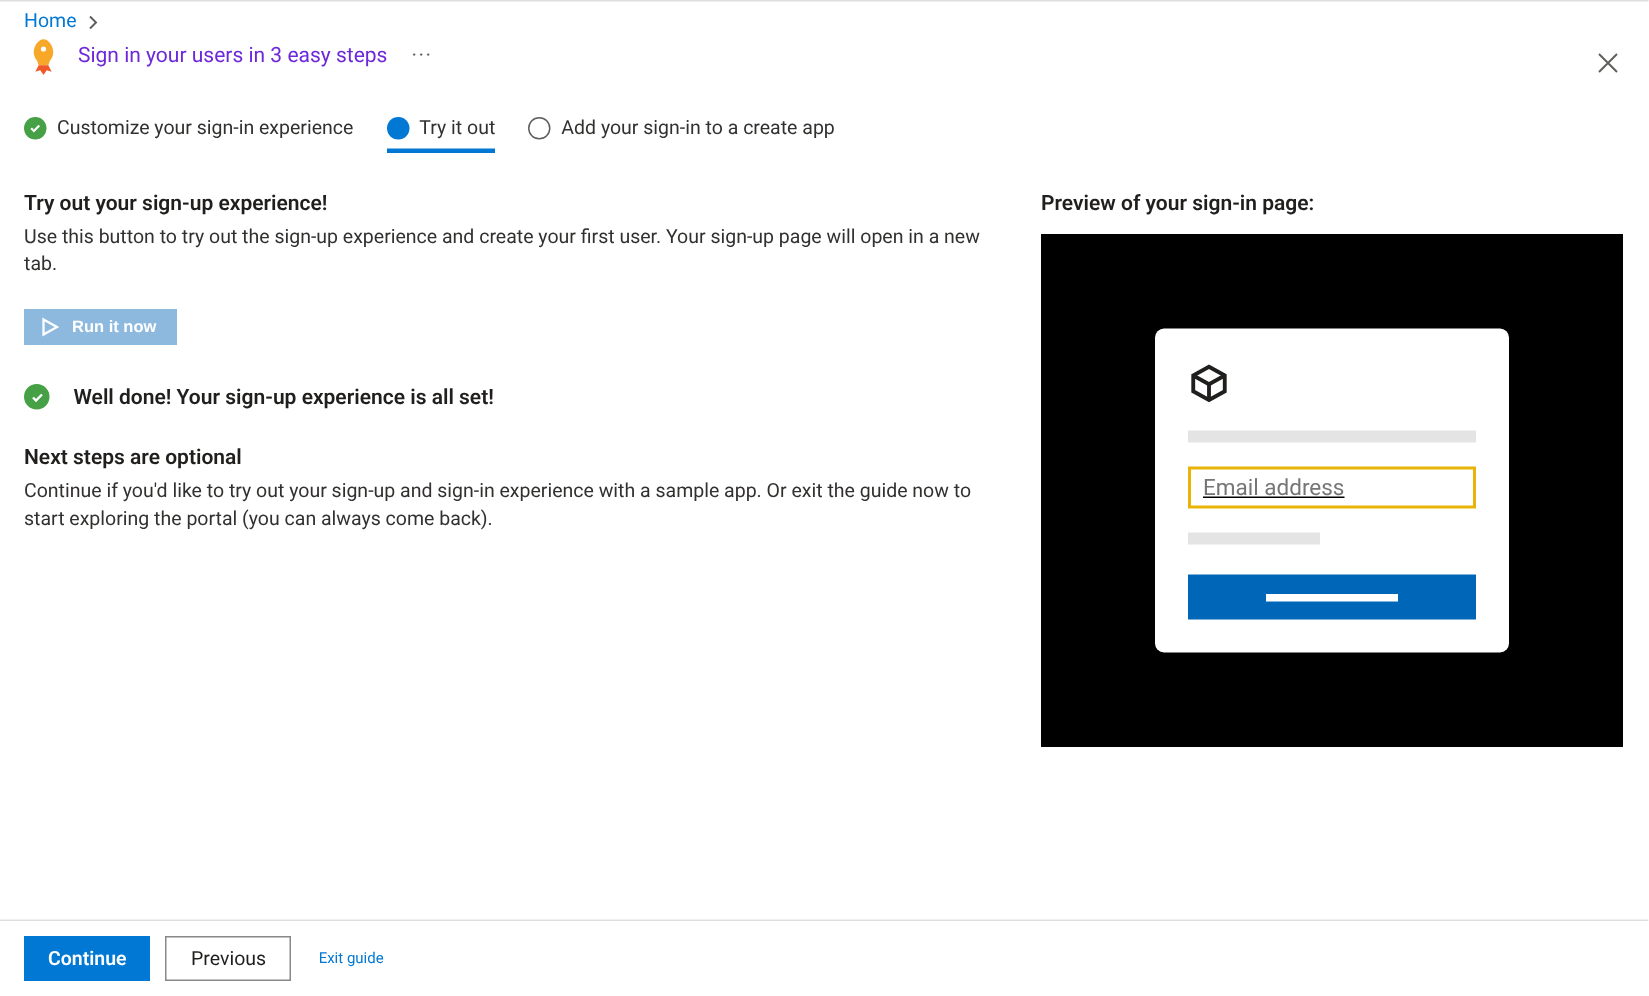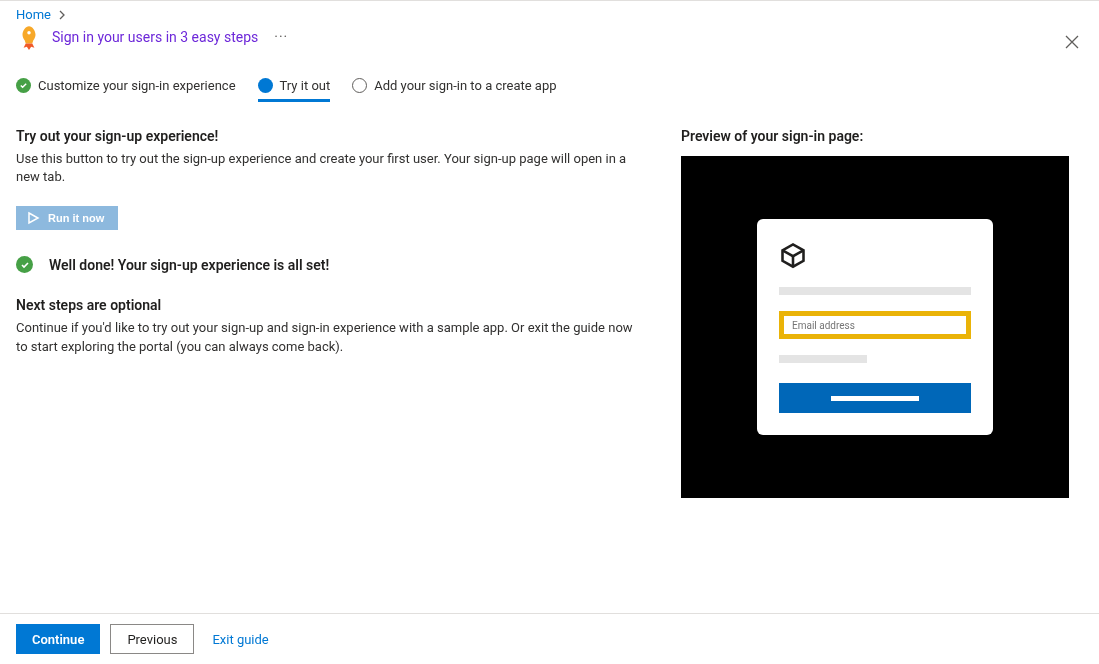--- a/index.html
+++ b/index.html
@@ -9,21 +9,21 @@
       color: #323130;
       background: #fff;
       width: 1099px;
       height: 664px;
       border-top: 1px solid #e1dfdd;
       display: flex;
       flex-direction: column;
     }
     .content {
       flex: 1;
-      padding: 6px 28px 0 16px;
+      padding: 6px 15px 0 16px;
       overflow: hidden;
       position: relative;
     }
     .breadcrumb {
       display: flex;
       align-items: center;
       gap: 6px;
       font-size: 13px;
       margin-bottom: 2px;
     }
@@ -123,25 +123,26 @@
       box-shadow: 0 2px 12px rgba(0,0,0,0.3);
     }
     .signin-card .cube-icon { width: 28px; height: 28px; margin-bottom: 18px; }
     .signin-card .cube-icon svg { width: 100%; height: 100%; stroke: #201f1e; fill: none; stroke-width: 2.2; }
     .skel-line { height: 8px; background: #e4e4e4; margin-bottom: 16px; }
     .skel-line.long { width: 100%; }
     .skel-line.short { width: 46%; margin-bottom: 20px; }
     .email-input {
       width: 100%;
       height: 28px;
-      border: 5px solid #eab308;
-      font-size: 10px;
+      border: 2px solid #eab308;
+      font-size: 15px;
       padding: 0 8px;
       margin-bottom: 16px;
       font-family: inherit;
+      text-decoration: underline;
     }
     .blue-btn {
       width: 100%;
       height: 30px;
       background: #0067b8;
       display: flex;
       align-items: center;
       justify-content: center;
     }
     .blue-btn-inner { width: 46%; height: 5px; background: #fff; }
@@ -155,21 +156,21 @@
     .btn {
       height: 30px;
       padding: 6px 16px;
       font-size: 13px;
       font-family: inherit;
       cursor: pointer;
       border: none;
     }
     .btn-primary { background: #0078d4; color: #fff; font-weight: 600; }
     .btn-secondary { background: #fff; color: #201f1e; border: 1px solid #8a8886; }
-    .exit-link { color: #0078d4; font-size: 13px; cursor: pointer; margin-left: 8px; text-decoration: none; }
+    .exit-link { color: #0078d4; font-size: 10px; cursor: pointer; margin-left: 8px; text-decoration: none; }
   </style>
 </head>
 <body>
 
 <div class="content">
   <div class="breadcrumb">
     <a>Home</a>
     <svg viewBox="0 0 10 10">
         <path d="M3 1 L7 5 L3 9" stroke="#605e5c" stroke-width="1.3" fill="none"></path>
       </svg>

